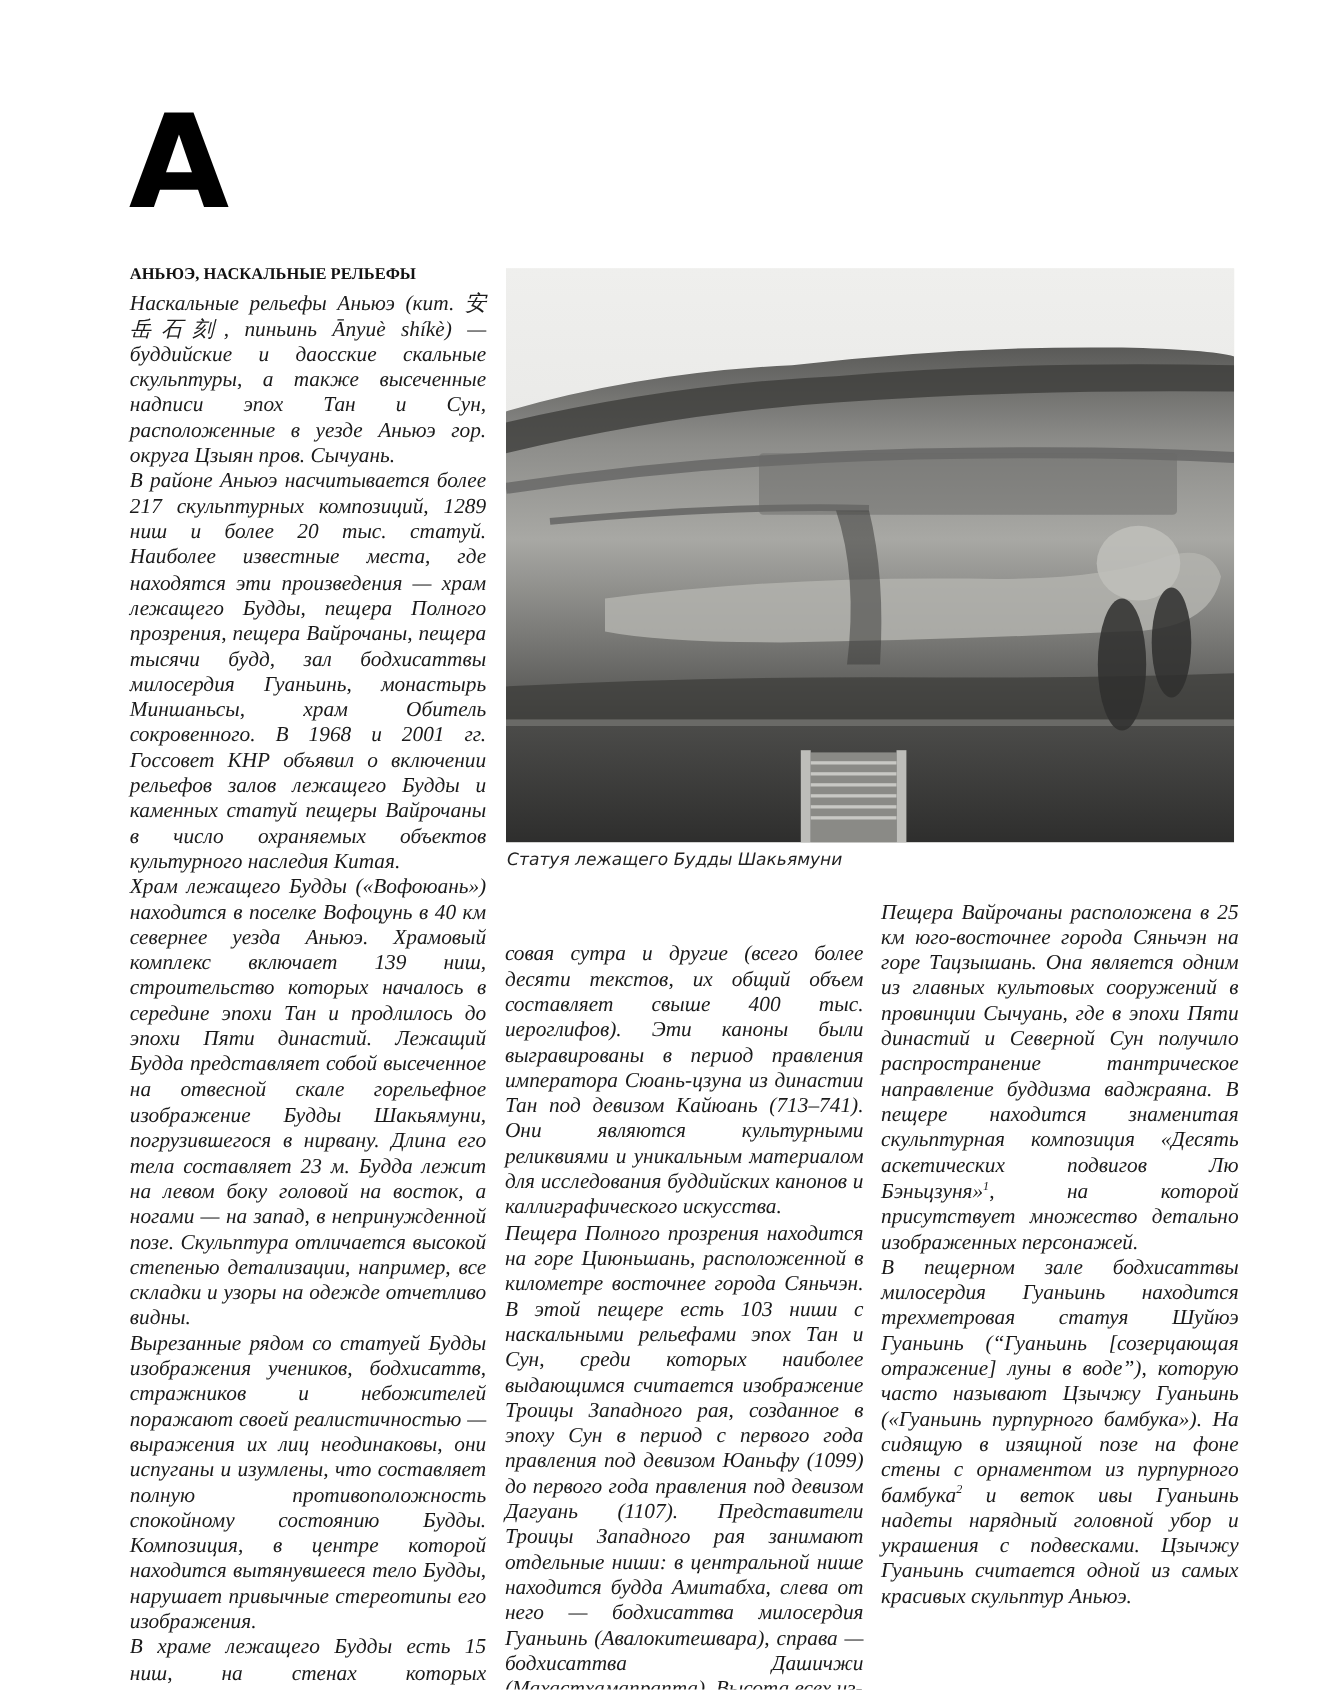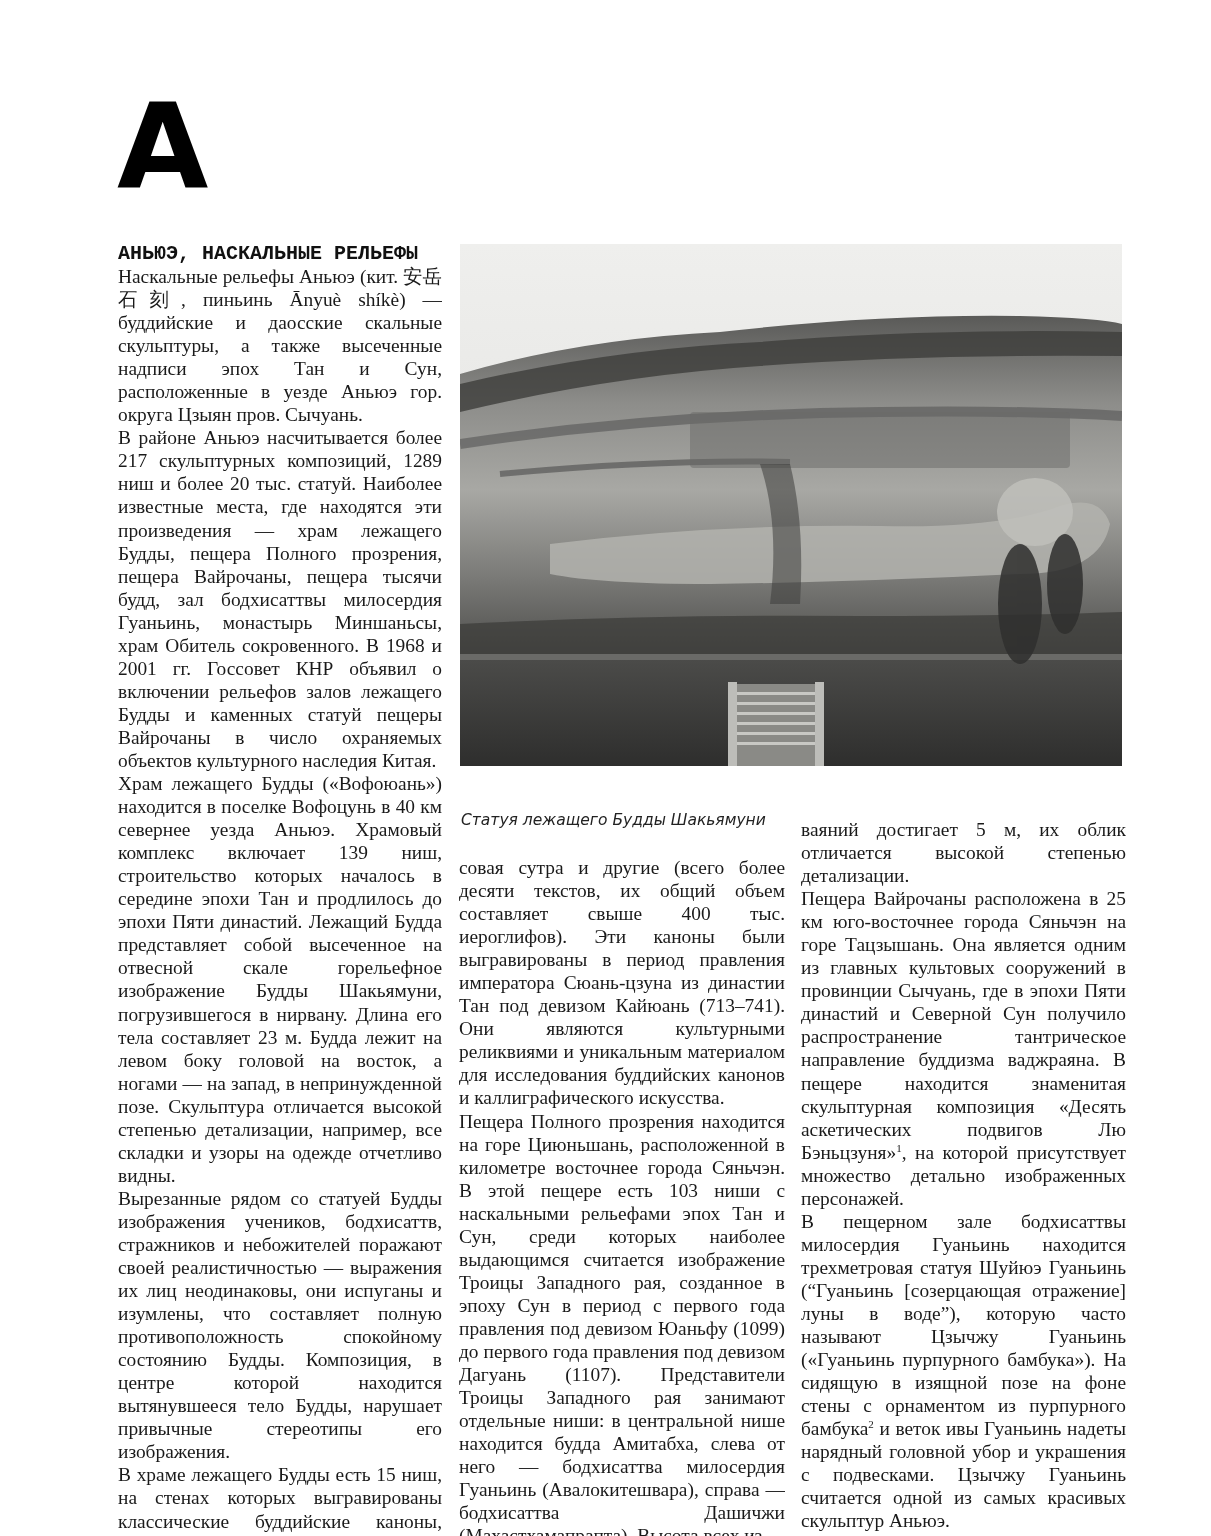--- a/index.html
+++ b/index.html
@@ -1,31 +1,31 @@
 <!DOCTYPE html>
 <html><head>
 <meta charset="utf-8">
 <style>
   html, body { margin: 0; padding: 0; background: #ffffff; }
   body { width: 1211px; height: 1536px; position: relative; overflow: hidden;
          font-family: "DejaVu Serif", "Liberation Serif", serif; color: #1a1a1a; }
   .big-letter { position: absolute; left: 117px; top: 88px; font-family: "DejaVu Sans", "Liberation Sans", sans-serif;
                 font-weight: bold; font-size: 118px; line-height: 1; color: #000; letter-spacing: -2px; }
-  .heading { position: absolute; left: 118px; top: 242px; font-family: Liberation Mono, monospace;
-             font-weight: bold; font-size: 20px; color: #111; letter-spacing: 0px; white-space: nowrap; }
+  .heading { position: absolute; left: 118px; top: 242px; font-family: Liberation Serif, serif;
+             font-weight: bold; font-size: 15px; color: #111; letter-spacing: 0px; white-space: nowrap; }
   .col { position: absolute; font-family: "Liberation Serif", "DejaVu Serif", serif; font-size: 19.4px;
          line-height: 23.05px; text-align: justify; hyphens: manual; }
-  .col p { margin: 0; }
+  .col p { margin: 0; font-style: italic; }
   .col-left { left: 118px; top: 265px; width: 324px; }
   .col-mid { left: 459px; top: 856px; width: 326px; }
   .col-right { left: 801px; top: 818px; width: 325px; }
   sup { font-size: 11px; line-height: 0; vertical-align: super; }
   .photo { position: absolute; left: 460px; top: 244px; width: 662px; height: 522px; overflow: hidden; background: #e9e9e7; }
   .caption { position: absolute; left: 461px; top: 772px; font-family: "DejaVu Sans", "Liberation Sans", sans-serif;
-             font-style: italic; font-size: 15.5px; color: #222; white-space: nowrap; margin-top: 39px; }
+             font-style: italic; font-size: 15.5px; color: #222; white-space: nowrap; }
 </style>
 </head>
 <body>
 
 <div class="big-letter">А</div>
 
 <div class="heading">АНЬЮЭ, НАСКАЛЬНЫЕ РЕЛЬЕФЫ</div>
 
 <div class="col col-left">
   <p>Наскальные рельефы Аньюэ (кит. 安岳石刻, пиньинь Ānyuè shíkè) — буддийские и даосские скальные скульптуры, а также высеченные надписи эпох Тан и Сун, расположенные в уезде Аньюэ гор. округа Цзыян пров. Сычуань.</p>
@@ -97,16 +97,15 @@
 </div>
 
 <div class="caption">Статуя лежащего Будды Шакьямуни</div>
 
 <div class="col col-mid">
   <p>совая сутра и другие (всего более десяти текстов, их общий объем составляет свыше 400 тыс. иероглифов). Эти каноны были выгравированы в период правления императора Сюань-цзуна из династии Тан под девизом Кайюань (713–741). Они являются культурными реликвиями и уникальным материалом для исследования буддийских канонов и каллиграфического искусства.</p>
   <p>Пещера Полного прозрения находится на горе Циюньшань, расположенной в километре восточнее города Сяньчэн. В этой пещере есть 103 ниши с наскальными рельефами эпох Тан и Сун, среди которых наиболее выдающимся считается изображение Троицы Западного рая, созданное в эпоху Сун в период с первого года правления под девизом Юаньфу (1099) до первого года правления под девизом Дагуань (1107). Представители Троицы Западного рая занимают отдельные ниши: в центральной нише находится будда Амитабха, слева от него — бодхисаттва милосердия Гуаньинь (Авалокитешвара), справа — бодхисаттва Дашичжи (Махастхамапрапта). Высота всех из-</p>
 </div>
 
 <div class="col col-right">
-  <p>ваяний достигает 5 м, их облик отличается высокой степенью детализации.</p>
   <p><span>Пещера Вайрочаны расположена в 25 км юго-восточнее города Сяньчэн на горе Тацзышань. Она является одним из главных культовых сооружений в провинции Сычуань, где в эпохи Пяти династий и Северной Сун получило распространение тантрическое направление буддизма ваджраяна. В пещере находится знаменитая скульптурная композиция «Десять аскетических подвигов Лю Бэньцзуня»</span><sup>1</sup><span>, на которой присутствует множество детально изображенных персонажей.</span></p>
   <p><span>В пещерном зале бодхисаттвы милосердия Гуаньинь находится трехметровая статуя Шуйюэ Гуаньинь (“Гуаньинь [созерцающая отражение] луны в воде”), которую часто называют Цзычжу Гуаньинь («Гуаньинь пурпурного бамбука»). На сидящую в изящной позе на фоне стены с орнаментом из пурпурного бамбука</span><sup>2</sup><span> и веток ивы Гуаньинь надеты нарядный головной убор и украшения с подвесками. Цзычжу Гуаньинь считается одной из самых красивых скульптур Аньюэ.</span></p>
 </div>
 
 </body></html>

